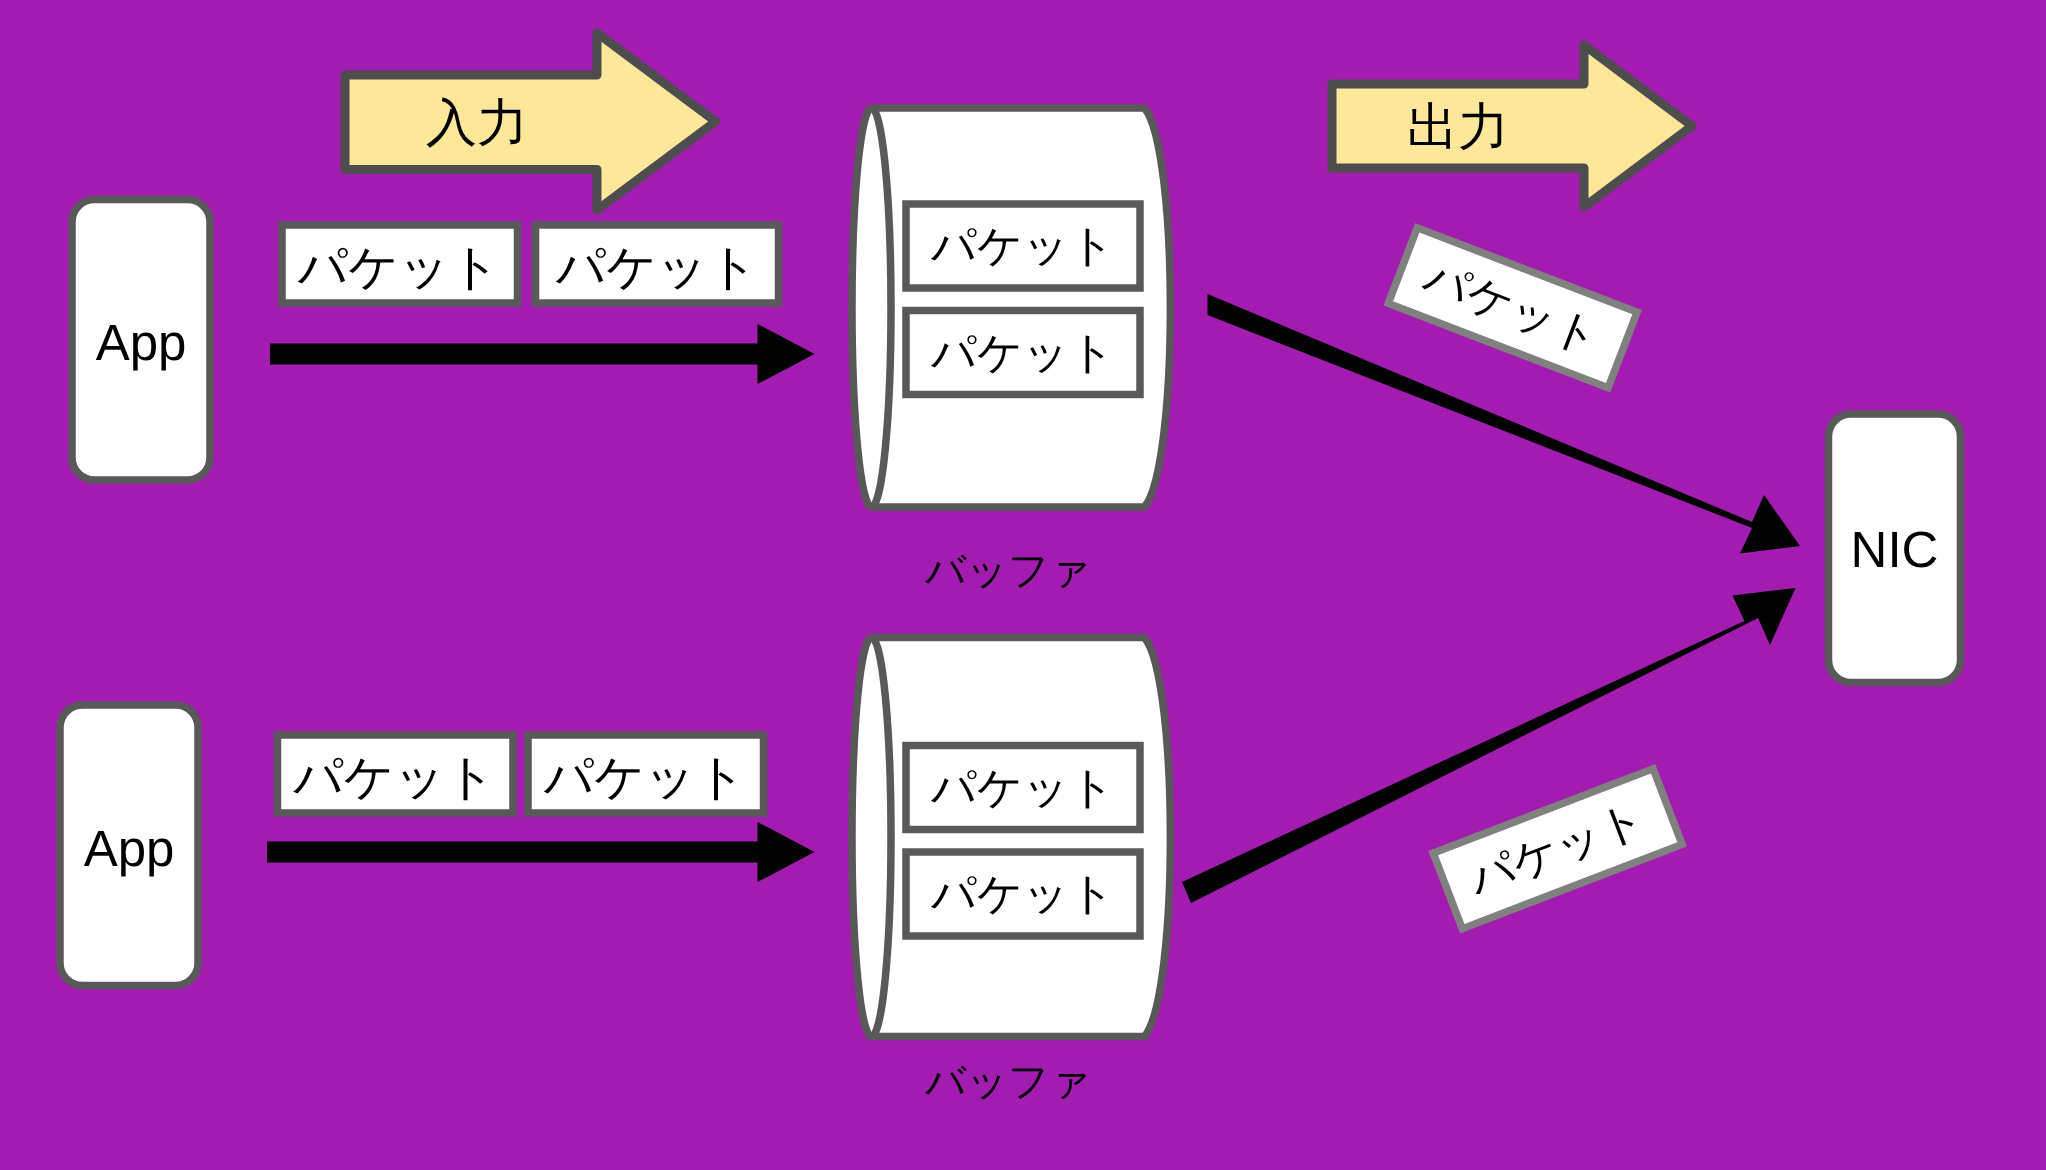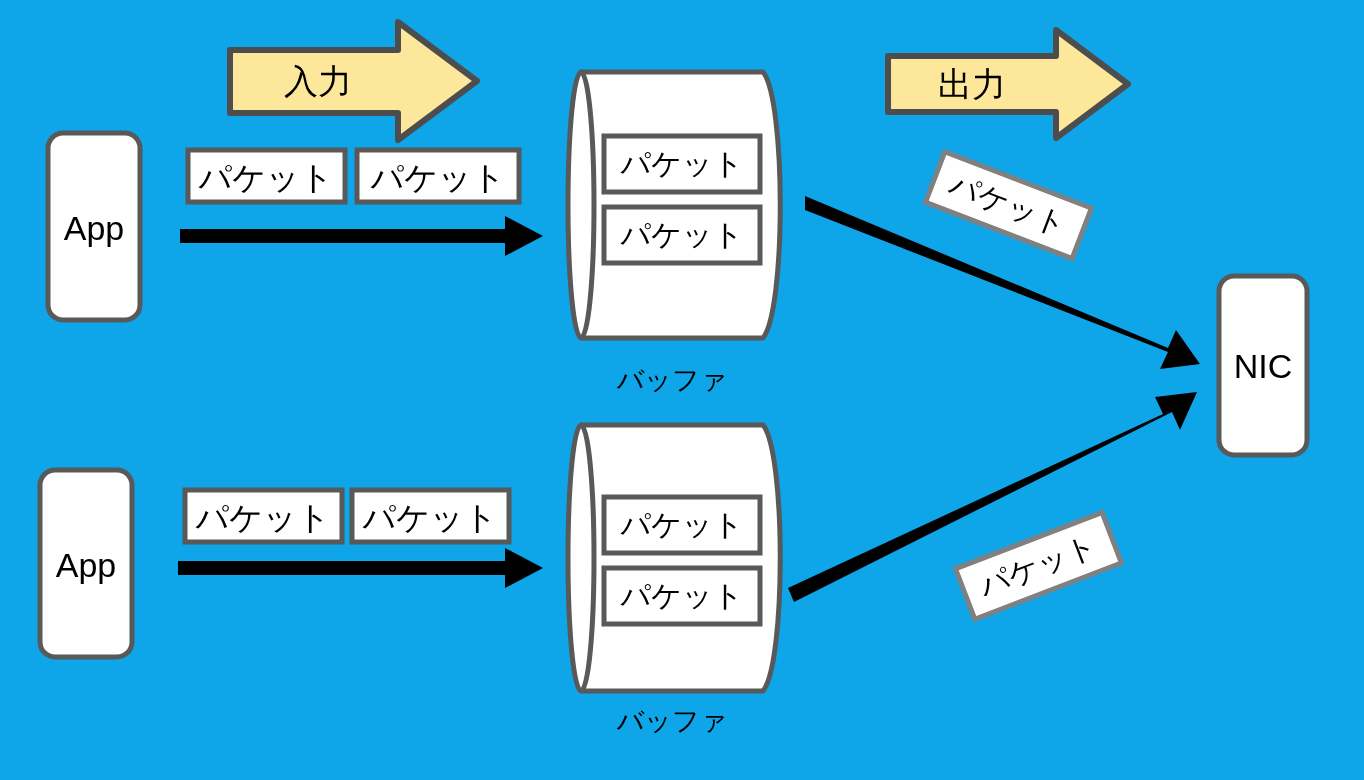--- a/index.html
+++ b/index.html
@@ -7,21 +7,21 @@
     padding: 0;
     background: #ffffff;
   }
   body {
     font-family: "Liberation Sans", "DejaVu Sans", sans-serif;
   }
   #stage {
     position: relative;
     width: 1364px;
     height: 780px;
-    background: #0ea5e9;
+    background: #a21caf;
     overflow: hidden;
   }
   #diagram-svg {
     position: absolute;
     left: 0;
     top: 0;
     width: 1364px;
     height: 780px;
   }
   .lbl-en {

